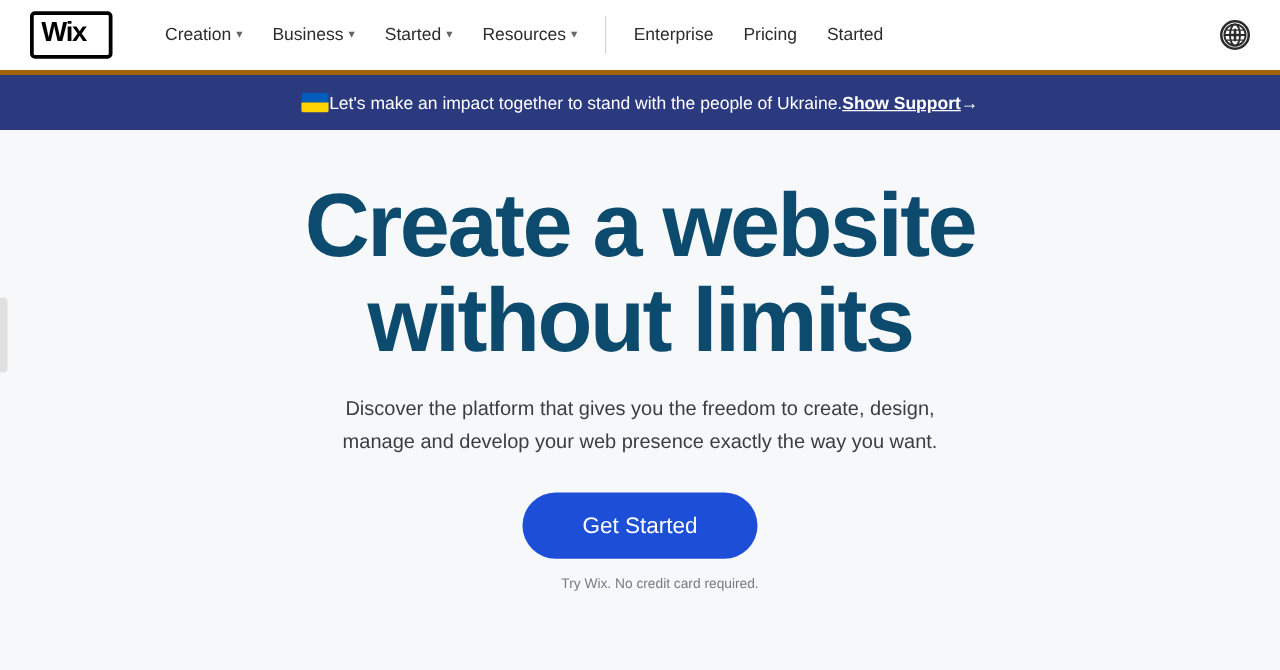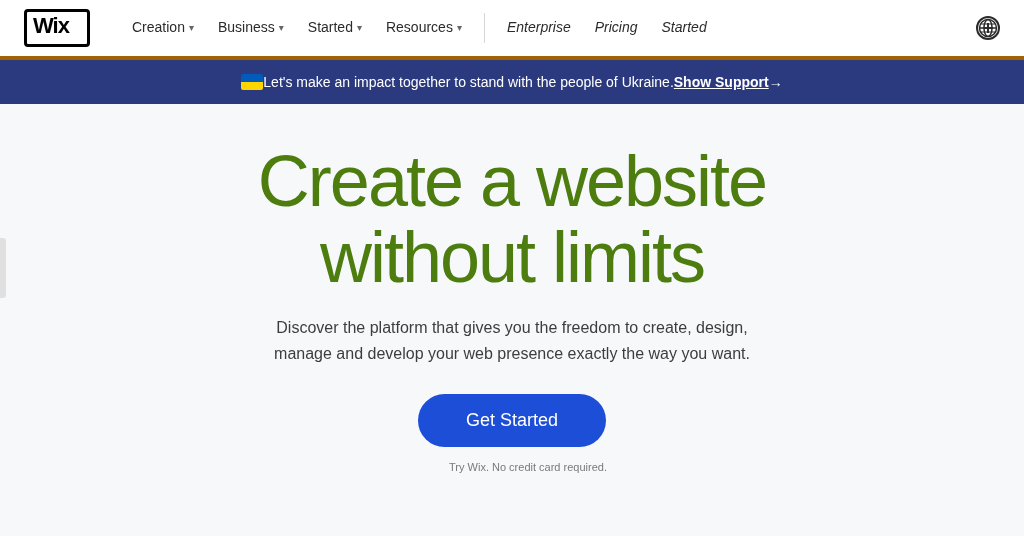--- a/index.html
+++ b/index.html
@@ -66,21 +66,20 @@
 
     .nav-divider {
       width: 1px;
       height: 30px;
       background: #d5d5d5;
       margin: 0 8px;
     }
 
     .nav-item.no-arrow {
       font-weight: 500;
-      font-style: italic;
     }
 
     .chevron {
       font-size: 10px;
       color: #666;
     }
 
     .navbar-right {
       display: flex;
       align-items: center;
@@ -177,22 +176,22 @@
       display: flex;
       flex-direction: column;
       align-items: center;
       justify-content: center;
       padding: 40px 24px 20px;
       text-align: center;
     }
 
     .hero-title {
       font-size: 72px;
-      font-weight: 400;
-      color: #4d7c0f;
+      font-weight: 700;
+      color: #0c4a6e;
       line-height: 1.05;
       letter-spacing: -2px;
       max-width: 800px;
       margin-bottom: 20px;
     }
 
     .hero-subtitle {
       font-size: 16px;
       color: #3d3d3d;
       max-width: 500px;

